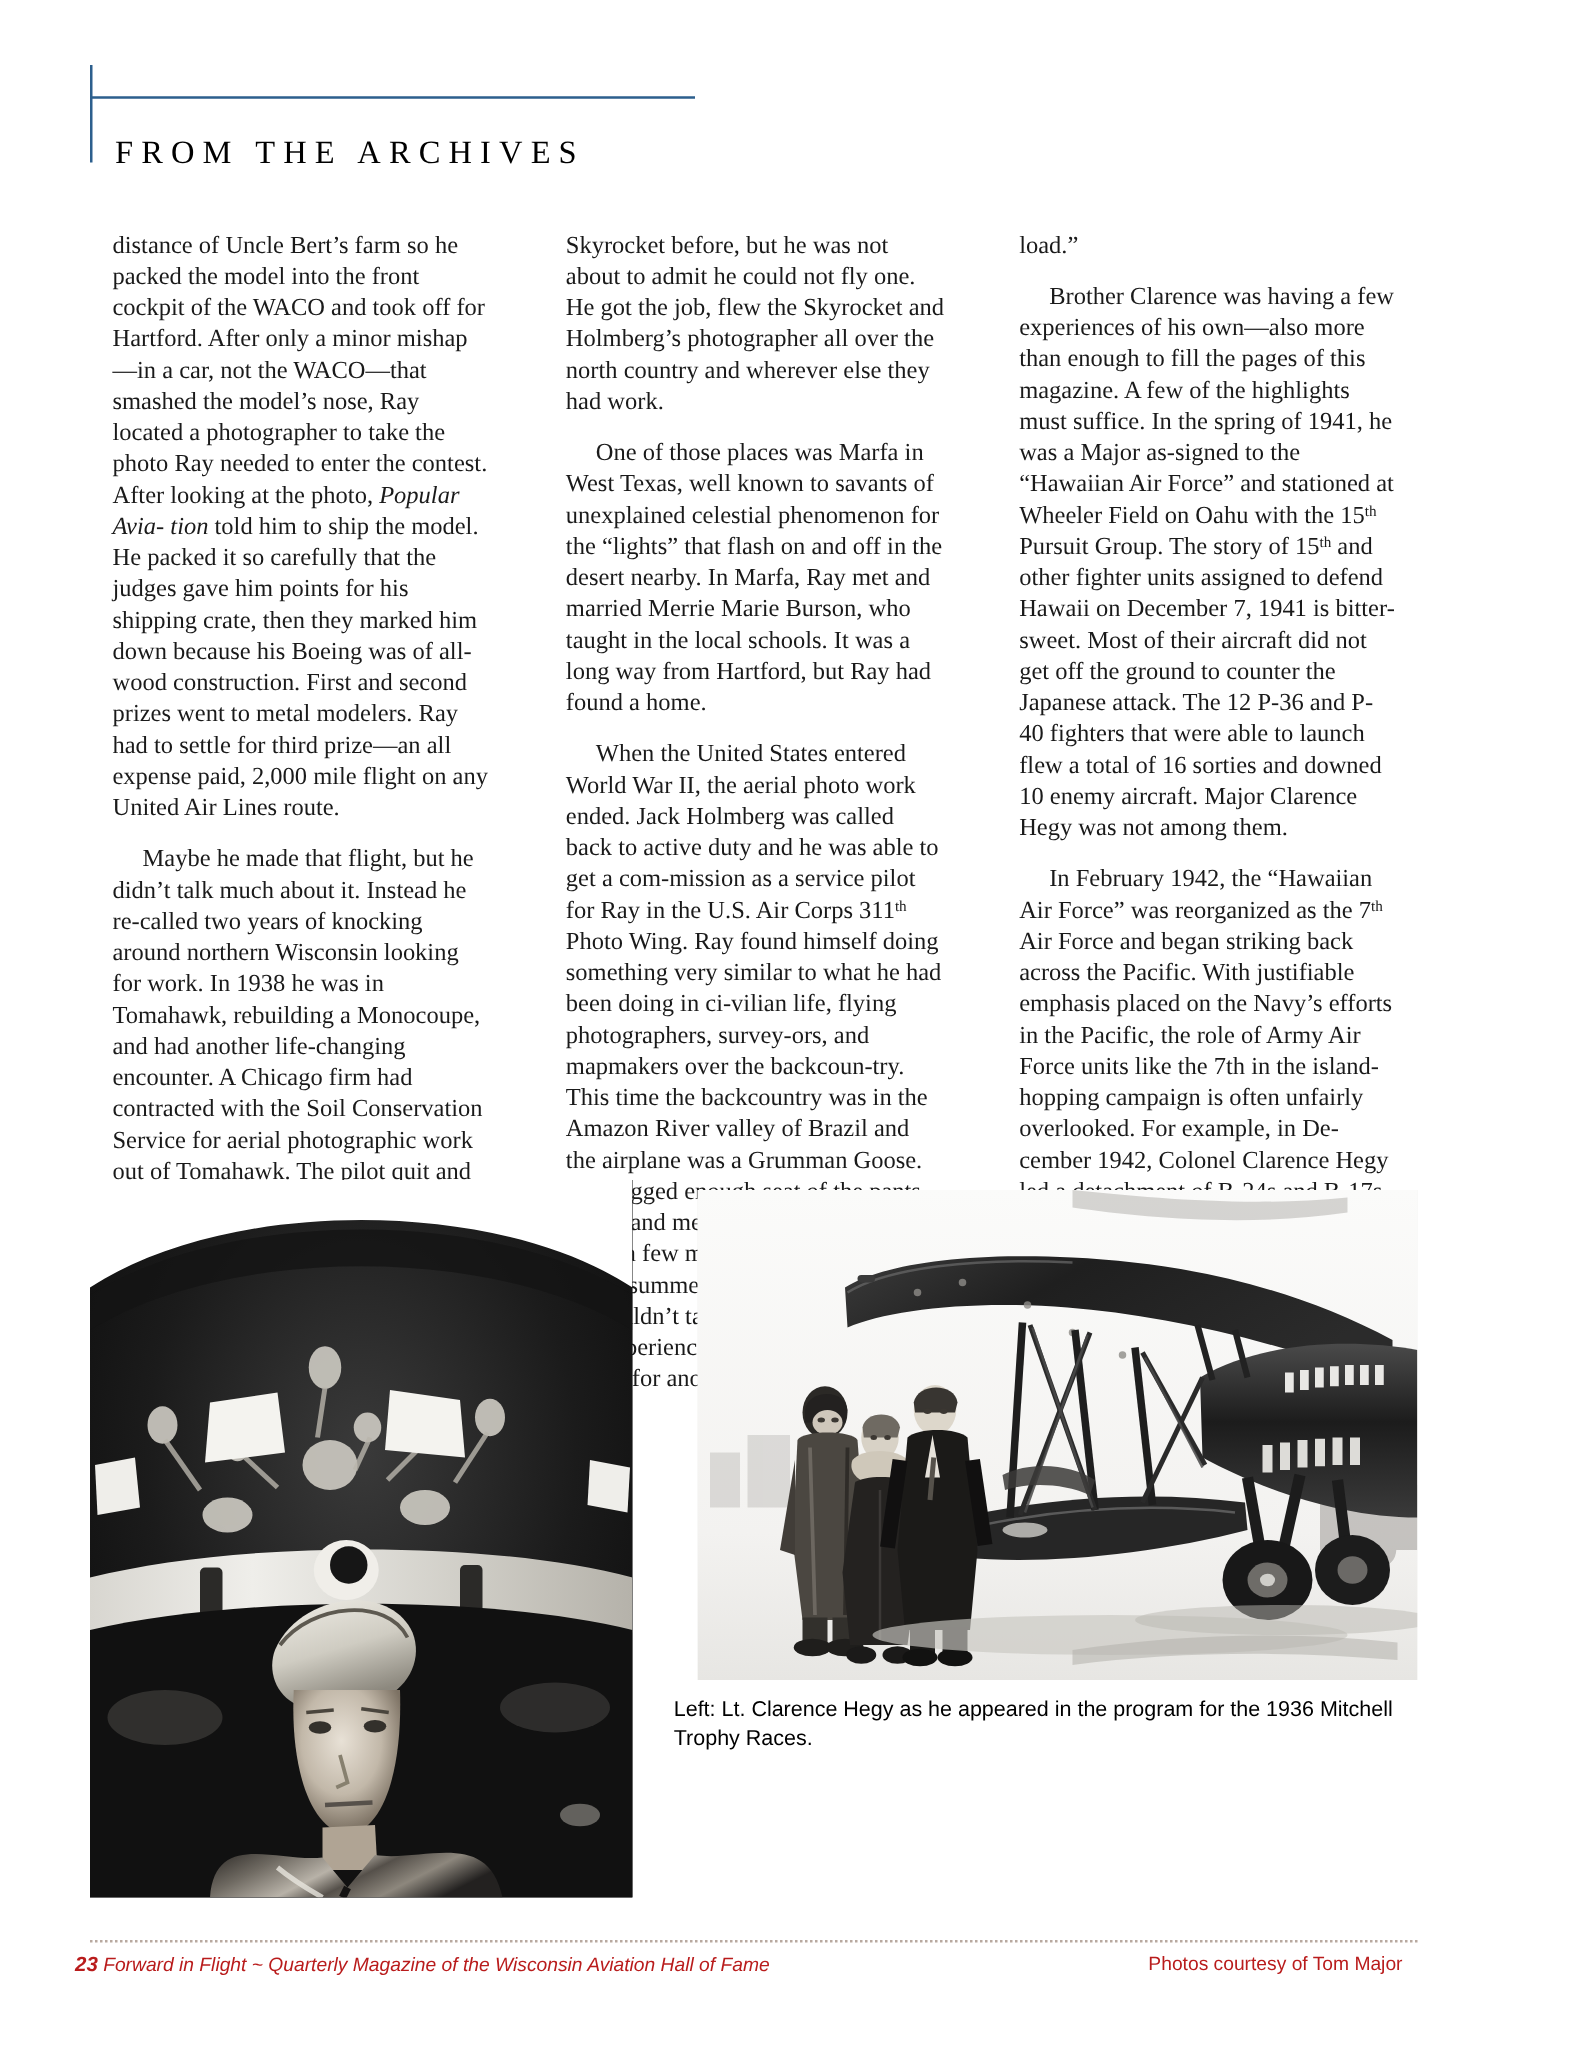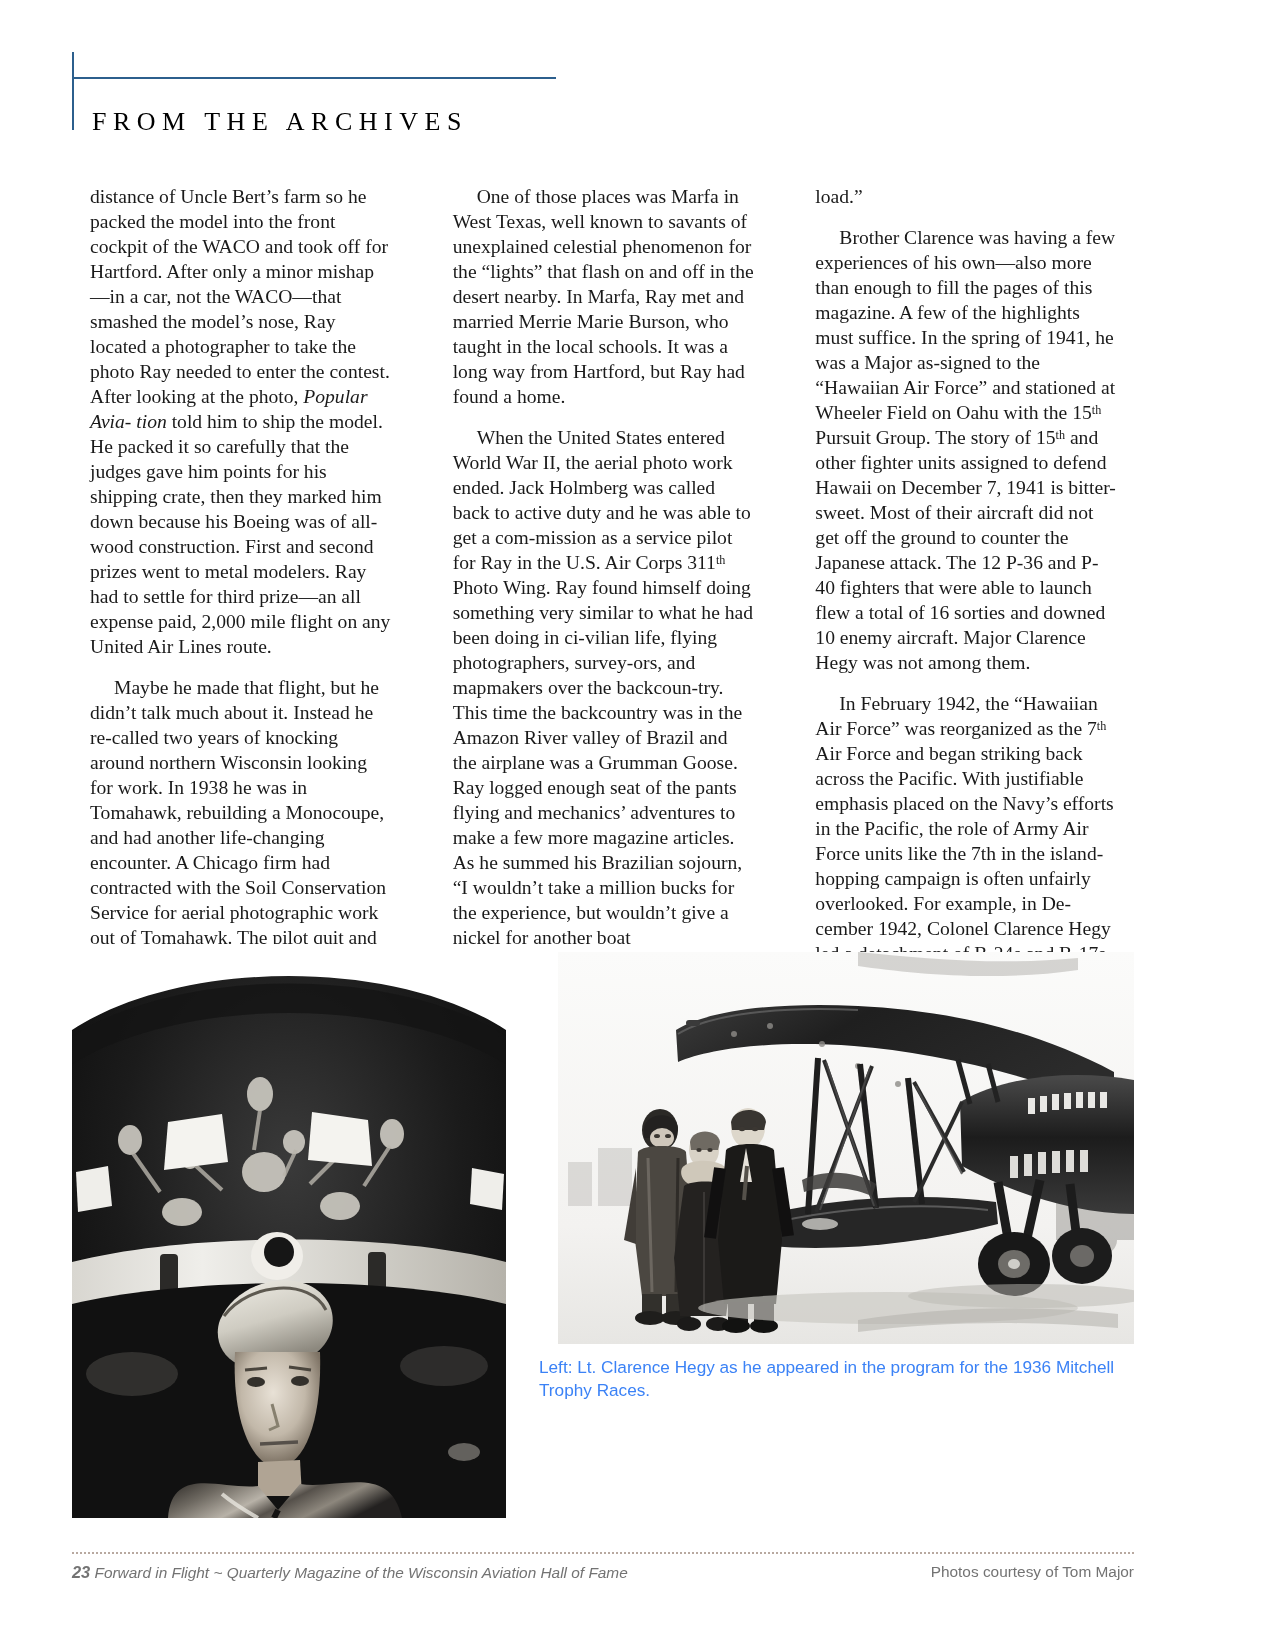--- a/index.html
+++ b/index.html
@@ -106,42 +106,42 @@
 
   
   #captions {
     position: absolute;
     left: 539px;
     top: 1356px;
     width: 596px;
     font-family: "Liberation Sans", "DejaVu Sans", sans-serif;
     font-size: 17.2px;
     line-height: 23px;
-    color: #3b82f6;
+    color: #000000;
   }
   #captions p { margin: 0 0 17px 0; }
 
   
   #footer-rule {
     position: absolute;
     left: 72px;
     top: 1552px;
     width: 1062px;
     height: 0;
     border-top: 2px dotted #b8a9a0;
   }
   #footer {
     position: absolute;
-    left: 72px;
+    left: 60px;
     top: 1563px;
     width: 1062px;
     height: 26px;
     font-family: "Liberation Sans", "DejaVu Sans", sans-serif;
     font-size: 15.4px;
-    color: #737373;
+    color: #b91c1c;
   }
   #footer-left {
     position: absolute;
     left: 0;
     top: 0;
     font-style: italic;
     white-space: nowrap;
   }
   #footer-page {
     font-weight: bold;
@@ -164,20 +164,21 @@
   <div id="header-hrule"></div>
   <div id="header-title">FROM THE ARCHIVES</div>
 </div>
 
 <div id="columns">
   <div class="column" id="col1">
       <p><span>distance of Uncle Bert’s farm so he packed the model into the front cockpit of the WACO and took off for Hartford. After only a minor mishap—in a car, not the WACO—that smashed the model’s nose, Ray located a photographer to take the photo Ray needed to enter the contest. After looking at the photo, </span><em class="ital">Popular Avia-</em> <em class="ital">tion</em><span> told him to ship the model. He packed it so carefully that the judges gave him points for his shipping crate, then they marked him down because his Boeing was of all-wood construction. First and second prizes went to metal modelers. Ray had to settle for third prize—an all expense paid, 2,000 mile flight on any United Air Lines route.</span></p>
       <p class="indent"><span>Maybe he made that flight, but he didn’t talk much about it. Instead he re-called two years of knocking around northern Wisconsin looking for work. In 1938 he was in Tomahawk, rebuilding a Monocoupe, and had another life-changing encounter. A Chicago firm had contracted with the Soil Conservation Service for aerial photographic work out of Tomahawk. The pilot quit and the manager, Jack Holmberg, looked around and saw Ray, who had by now acquired his commercial license. He asked if Hegy could fly a Bellanca Skyrocket cabin plane. Ray may or may not have seen a</span></p>
     </div>
   <div class="column" id="col2">
+      <p><span>Skyrocket before, but he was not about to admit he could not fly one. He got the job, flew the Skyrocket and Holmberg’s photographer all over the north country and wherever else they had work.</span></p>
       <p class="indent"><span>One of those places was Marfa in West Texas, well known to savants of unexplained celestial phenomenon for the “lights” that flash on and off in the desert nearby. In Marfa, Ray met and married Merrie Marie Burson, who taught in the local schools. It was a long way from Hartford, but Ray had found a home.</span></p>
       <p class="indent"><span>When the United States entered World War II, the aerial photo work ended. Jack Holmberg was called back to active duty and he was able to get a com-mission as a service pilot for Ray in the U.S. Air Corps 311</span><sup class="ord">th</sup><span> Photo Wing. Ray found himself doing something very similar to what he had been doing in ci-vilian life, flying photographers, survey-ors, and mapmakers over the backcoun-try. This time the backcountry was in the Amazon River valley of Brazil and the airplane was a Grumman Goose. Ray logged enough seat of the pants flying and mechanics’ adventures to make a few more magazine articles. As he summed his Brazilian sojourn, “I wouldn’t take a million bucks for the experience, but wouldn’t give a nickel for another boat</span></p>
     </div>
   <div class="column" id="col3">
       <p><span>load.”</span></p>
       <p class="indent"><span>Brother Clarence was having a few experiences of his own—also more than enough to fill the pages of this magazine. A few of the highlights must suffice. In the spring of 1941, he was a Major as-signed to the “Hawaiian Air Force” and stationed at Wheeler Field on Oahu with the 15</span><sup class="ord">th</sup><span> Pursuit Group. The story of 15</span><sup class="ord">th</sup><span> and other fighter units assigned to defend Hawaii on December 7, 1941 is bitter-sweet. Most of their aircraft did not get off the ground to counter the Japanese attack. The 12 P-36 and P-40 fighters that were able to launch flew a total of 16 sorties and downed 10 enemy aircraft. Major Clarence Hegy was not among them.</span></p>
       <p class="indent"><span>In February 1942, the “Hawaiian Air Force” was reorganized as the 7</span><sup class="ord">th</sup><span> Air Force and began striking back across the Pacific. With justifiable emphasis placed on the Navy’s efforts in the Pacific, the role of Army Air Force units like the 7th in the island-hopping campaign is often unfairly overlooked. For example, in De-cember 1942, Colonel Clarence Hegy led a detachment of B-24s and B-17s in a bombing run on Wake Island by way of Midway for which he was awarded the Distinguished Flying Cross. He remained with the 7</span><sup class="ord">th</sup><span> as it moved across the Pa-</span></p>
     </div>
 </div>
 

